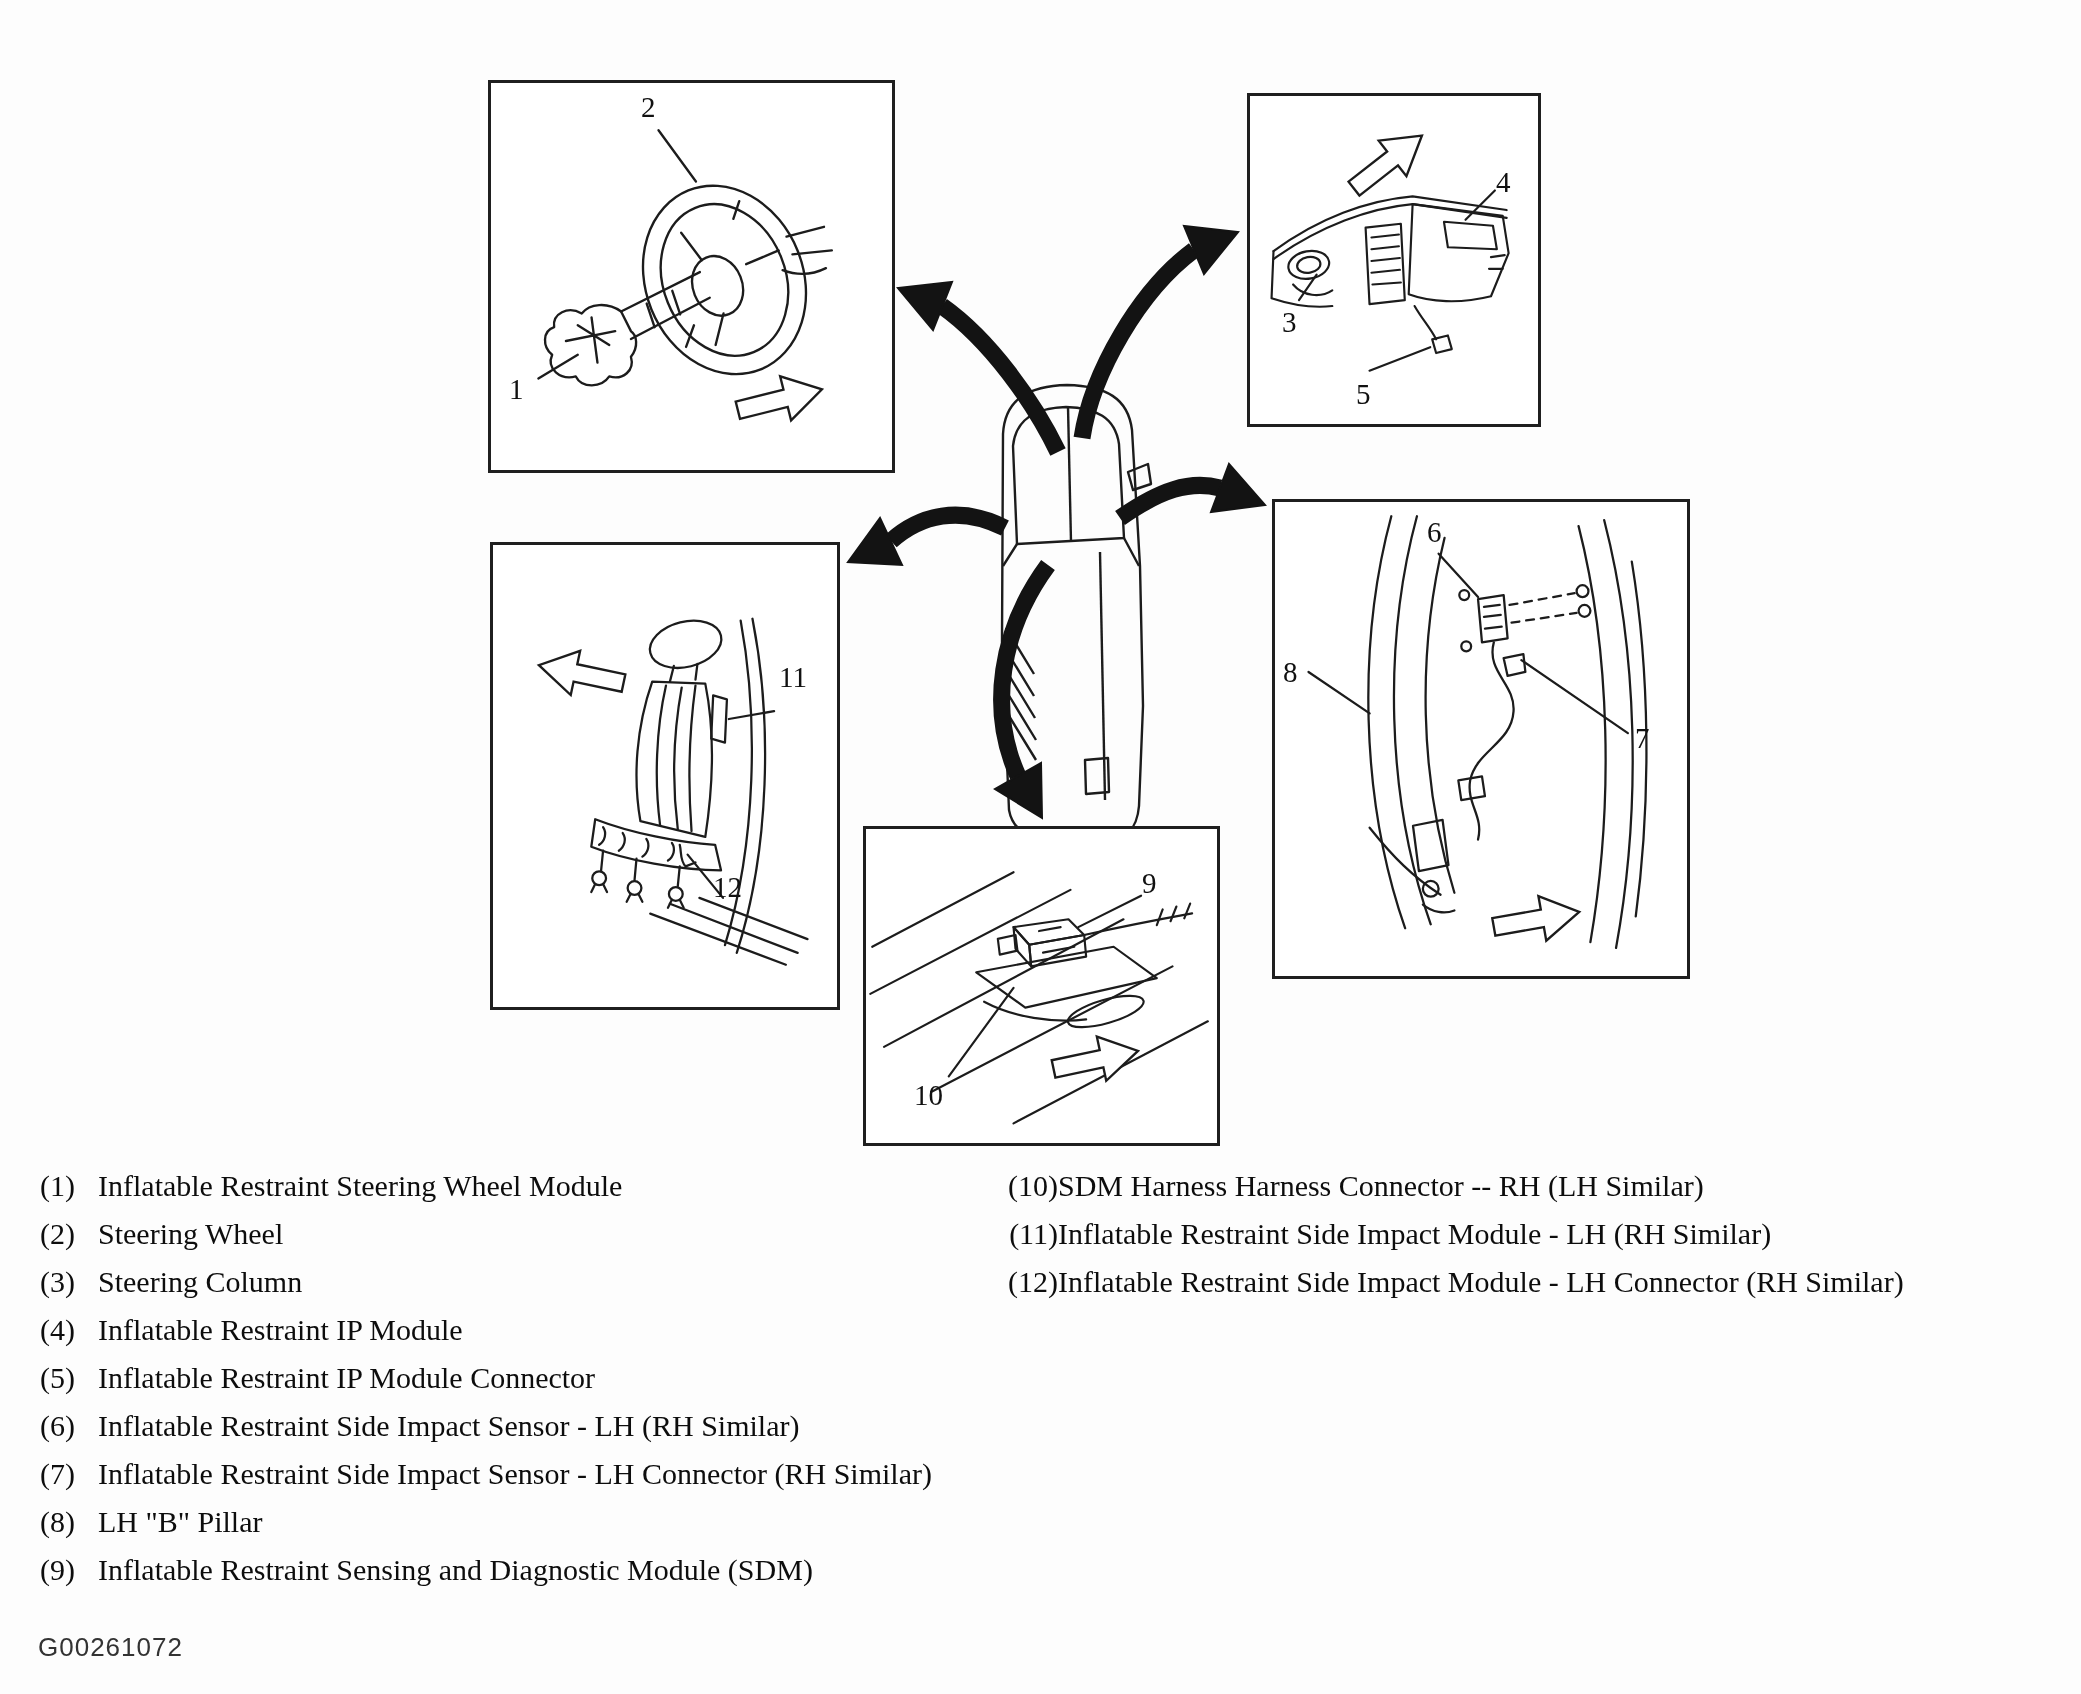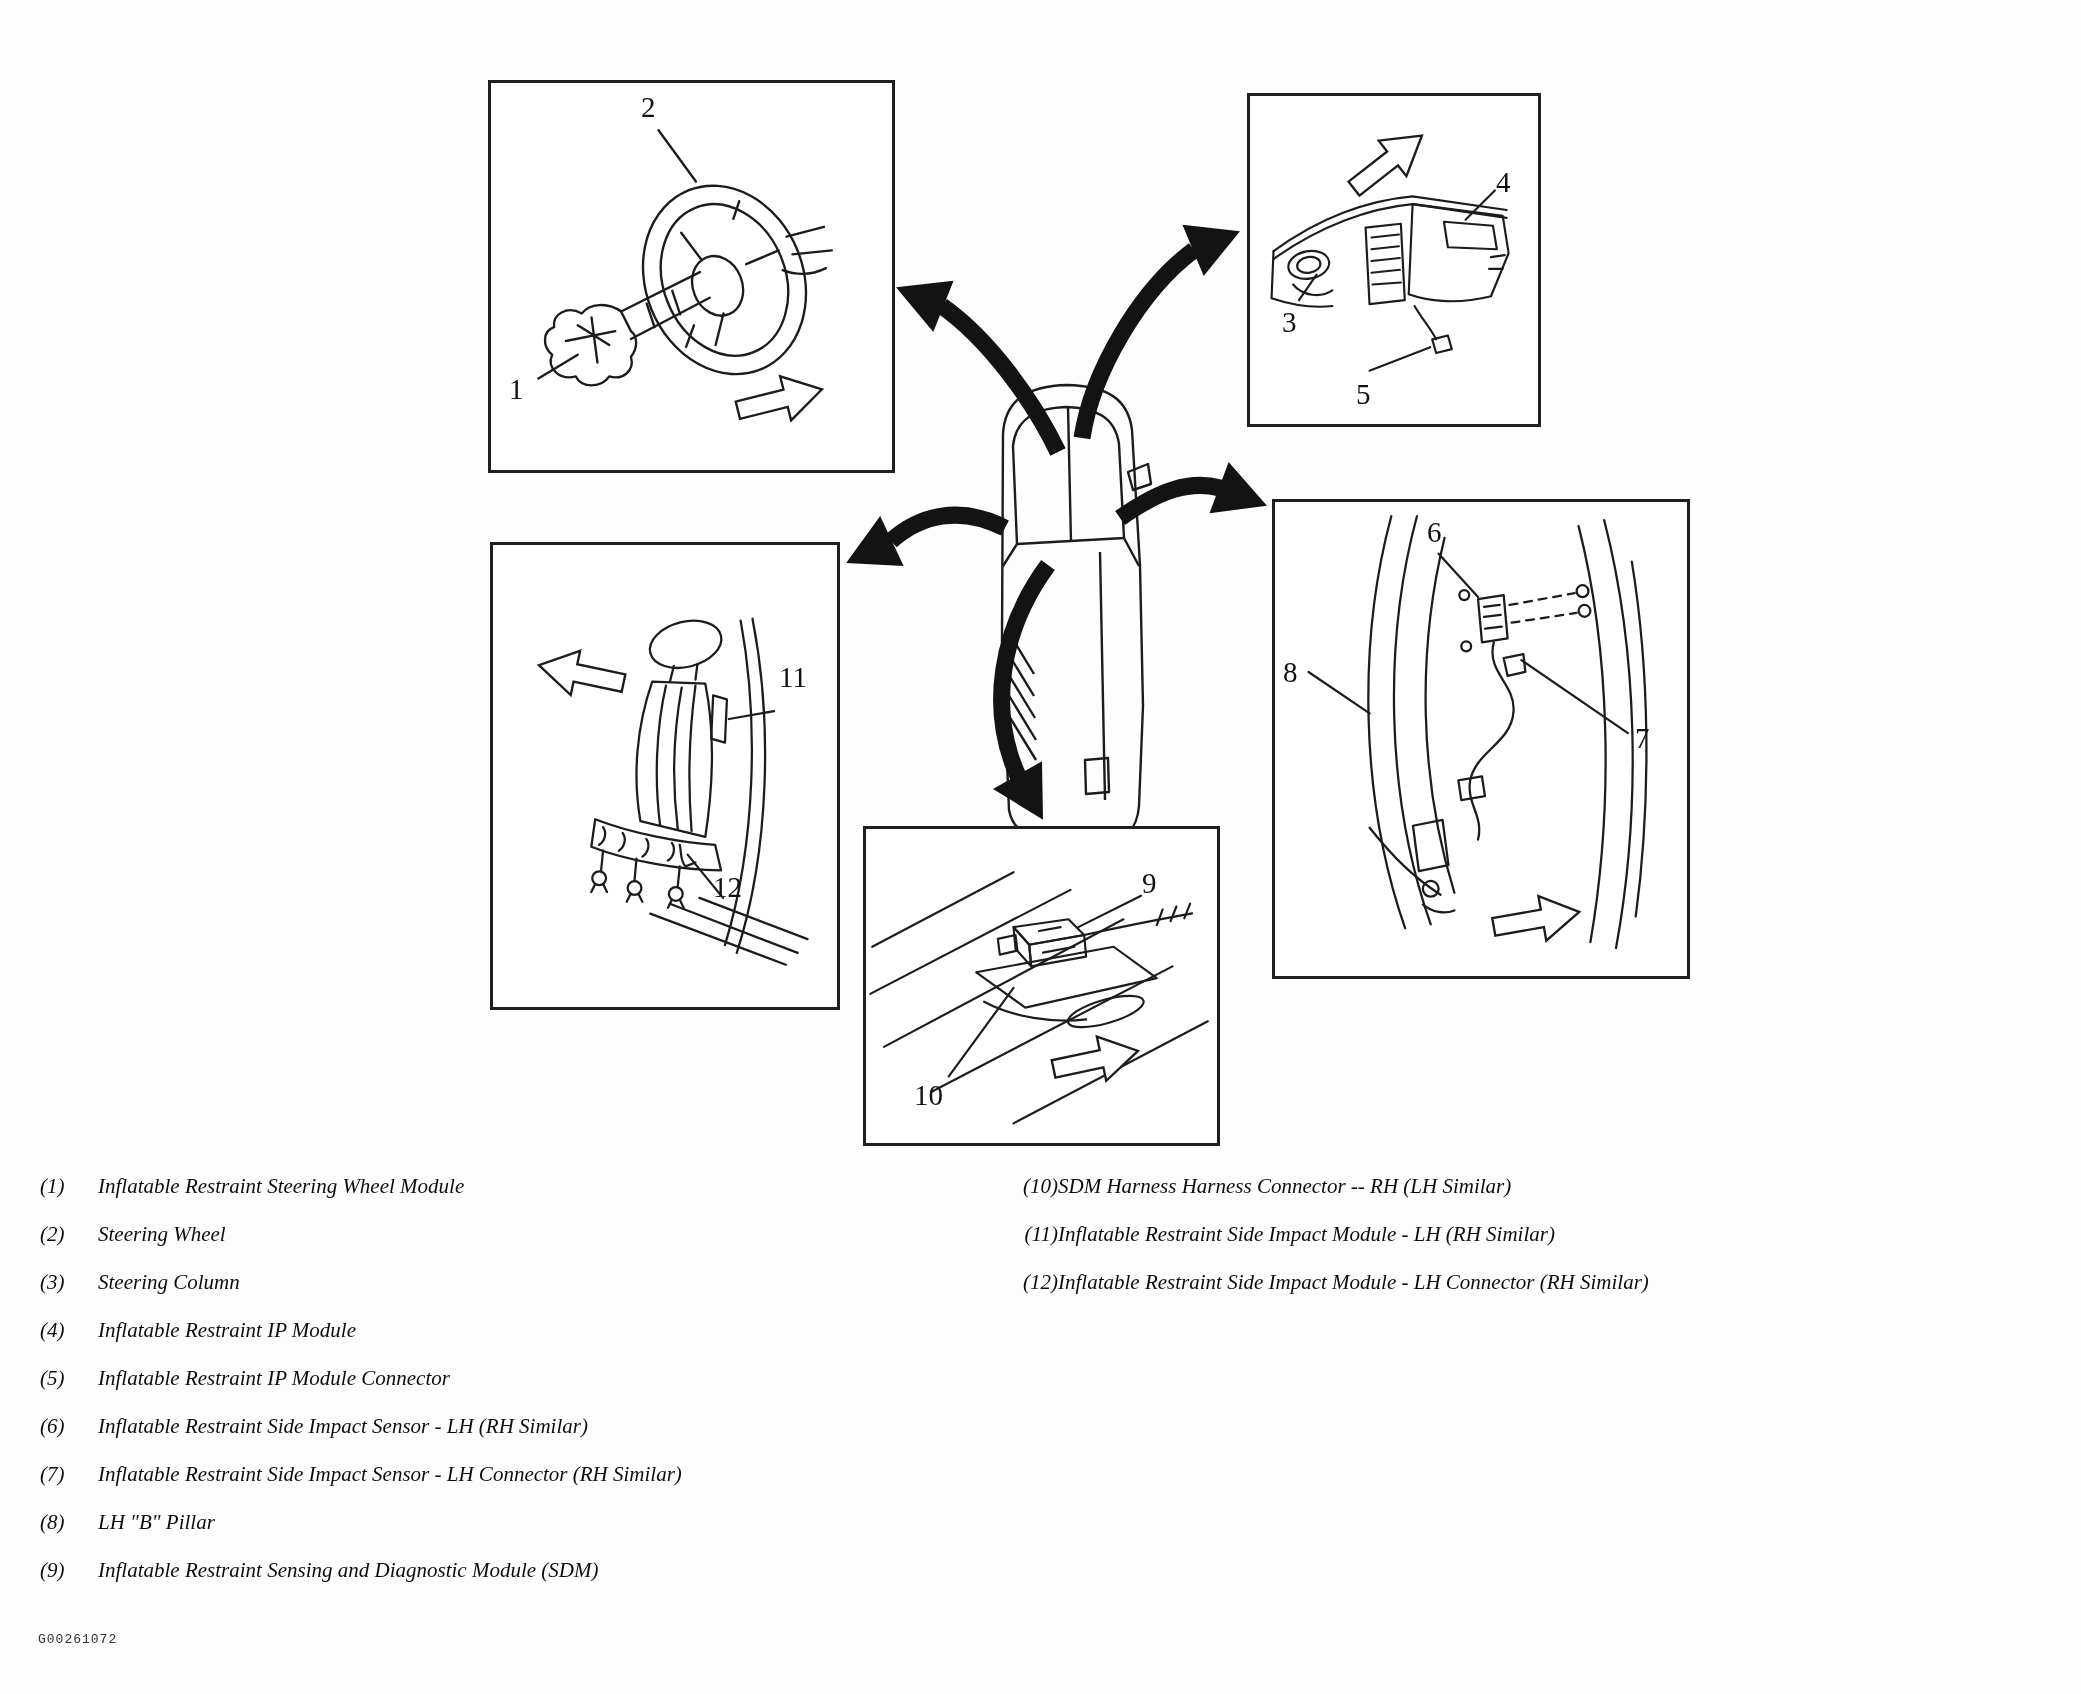--- a/index.html
+++ b/index.html
@@ -18,31 +18,31 @@
   .callout{
     position:absolute;font-size:29px;line-height:1;color:#111;
     font-family:"Liberation Serif", serif;
   }
   .box-steering{left:488px;top:80px;width:407px;height:393px;}
   .box-ip{left:1247px;top:93px;width:294px;height:334px;}
   .box-seat{left:490px;top:542px;width:350px;height:468px;}
   .box-sdm{left:863px;top:826px;width:357px;height:320px;}
   .box-pillar{left:1272px;top:499px;width:418px;height:480px;}
   .legend{
-    position:absolute;top:1162px;font-size:21px;line-height:48px;
-    white-space:nowrap;color:#0d0d0d;font-style:italic;
+    position:absolute;top:1162px;font-size:30px;line-height:48px;
+    white-space:nowrap;color:#0d0d0d;
   }
   .legend-left{left:40px;}
   .legend-right{left:990px;}
   .lnum{display:inline-block;min-width:58px;}
   .legend-right .lnum{min-width:68px;text-align:right;}
   .fig-id{
-    position:absolute;left:38px;top:1632px;font-size:13px;
+    position:absolute;left:38px;top:1632px;font-size:26px;
     letter-spacing:1px;color:#333;
-    font-family:Liberation Mono, monospace;
+    font-family:Liberation Sans, sans-serif;
   }
 </style>
 </head>
 <body>
 
 <div class="page">
 
   <svg class="bg" viewBox="0 0 2081 1694">
     <g fill="none" stroke="#1c1c1c" stroke-width="2.4" stroke-linejoin="round">
       <path d="M1003 434 C1005 398 1030 386 1067 385 C1106 386 1128 398 1132 430 L1140 566 L1143 706 L1139 806 C1137 830 1124 841 1105 841 L1053 839 C1031 839 1013 832 1009 810 L1002 642 Z"></path>

